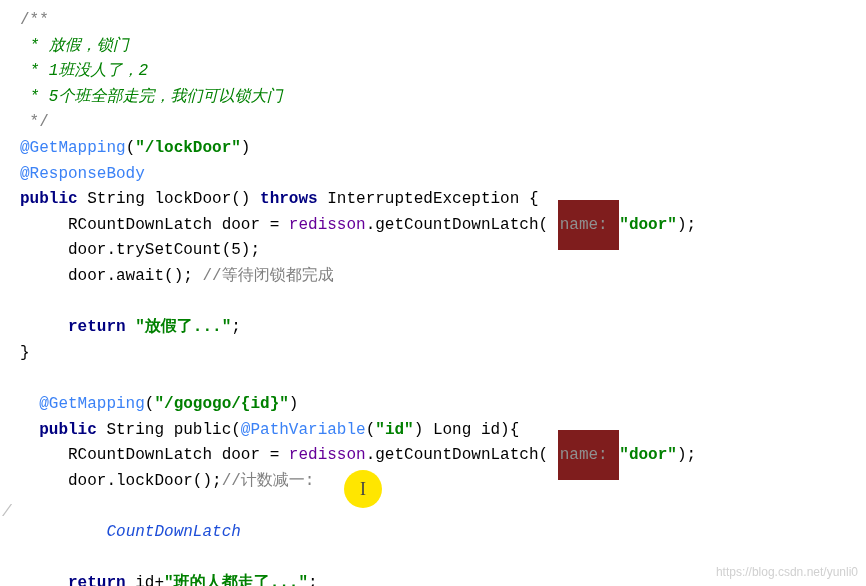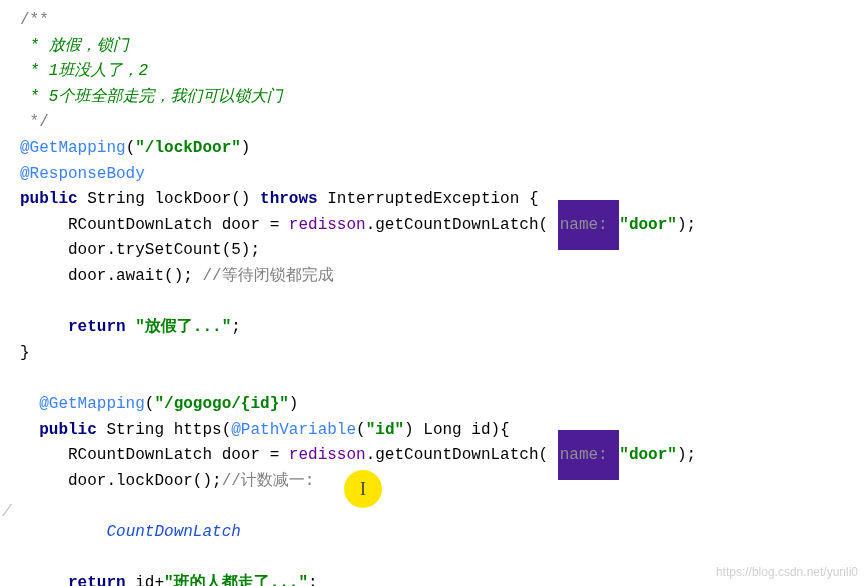--- a/index.html
+++ b/index.html
@@ -40,21 +40,21 @@
     }
     .plain {
       color: #000000;
     }
     .purple {
       color: #660099;
       margin-top: 28px;
     }
     .param-hint {
       color: #909090;
-      background: #4c1d95;
+      background: #7f1d1d;
       padding: 16px 2px;
     }
     .cursor-highlight {
       position: absolute;
       width: 38px;
       height: 38px;
       background: #ffe600;
       border-radius: 50%;
       left: 344px;
       top: 470px;
@@ -100,21 +100,21 @@
 <div class="line"><span class="annotation-olive">@ResponseBody</span></div>
 <div class="line"><span class="keyword">public</span><span class="plain"> String lockDoor() </span><span class="keyword">throws</span><span class="plain"> InterruptedException {</span></div>
 <div class="line"><span class="plain">     RCountDownLatch door = </span><span class="purple">redisson</span><span class="plain">.getCountDownLatch( </span><span class="param-hint">name: </span><span class="string-green">"door"</span><span class="plain">);</span></div>
 <div class="line"><span class="plain">     door.trySetCount(5);</span></div>
 <div class="line"><span class="plain">     door.await(); </span><span class="comment-gray">//等待闭锁都完成</span></div>
 <div class="line"><span class="plain"> </span></div>
 <div class="line"><span class="plain">     </span><span class="keyword">return</span><span class="plain"> </span><span class="string-green">"放假了..."</span><span class="plain">;</span></div>
 <div class="line"><span class="plain">}</span></div>
 <div class="line"><span class="plain"> </span></div>
 <div class="line"><span class="plain">  </span><span class="annotation-olive">@GetMapping</span><span class="plain">(</span><span class="string-green">"/gogogo/{id}"</span><span class="plain">)</span></div>
-<div class="line"><span class="plain">  </span><span class="keyword">public</span><span class="plain"> String https(</span><span class="annotation-olive">@PathVariable</span><span class="plain">(</span><span class="string-green">"id"</span><span class="plain">) Long id){</span></div>
+<div class="line"><span class="plain">  </span><span class="keyword">public</span><span class="plain"> String public(</span><span class="annotation-olive">@PathVariable</span><span class="plain">(</span><span class="string-green">"id"</span><span class="plain">) Long id){</span></div>
 <div class="line"><span class="plain">     RCountDownLatch door = </span><span class="purple">redisson</span><span class="plain">.getCountDownLatch( </span><span class="param-hint">name: </span><span class="string-green">"door"</span><span class="plain">);</span></div>
 <div class="line"><span class="plain">     door.lockDoor();</span><span class="comment-gray">//计数减一:</span></div>
 <div class="line"><span class="plain"> </span></div>
 <div class="line"><span class="plain">         </span><span class="italic-code">CountDownLatch</span></div>
 <div class="line"><span class="plain"> </span></div>
 <div class="line"><span class="plain">     </span><span class="keyword">return</span><span class="plain"> id+</span><span class="string-green">"班的人都走了..."</span><span class="plain">;</span></div>
 
 <div class="left-mark">/</div>
 
 <div class="cursor-highlight">

